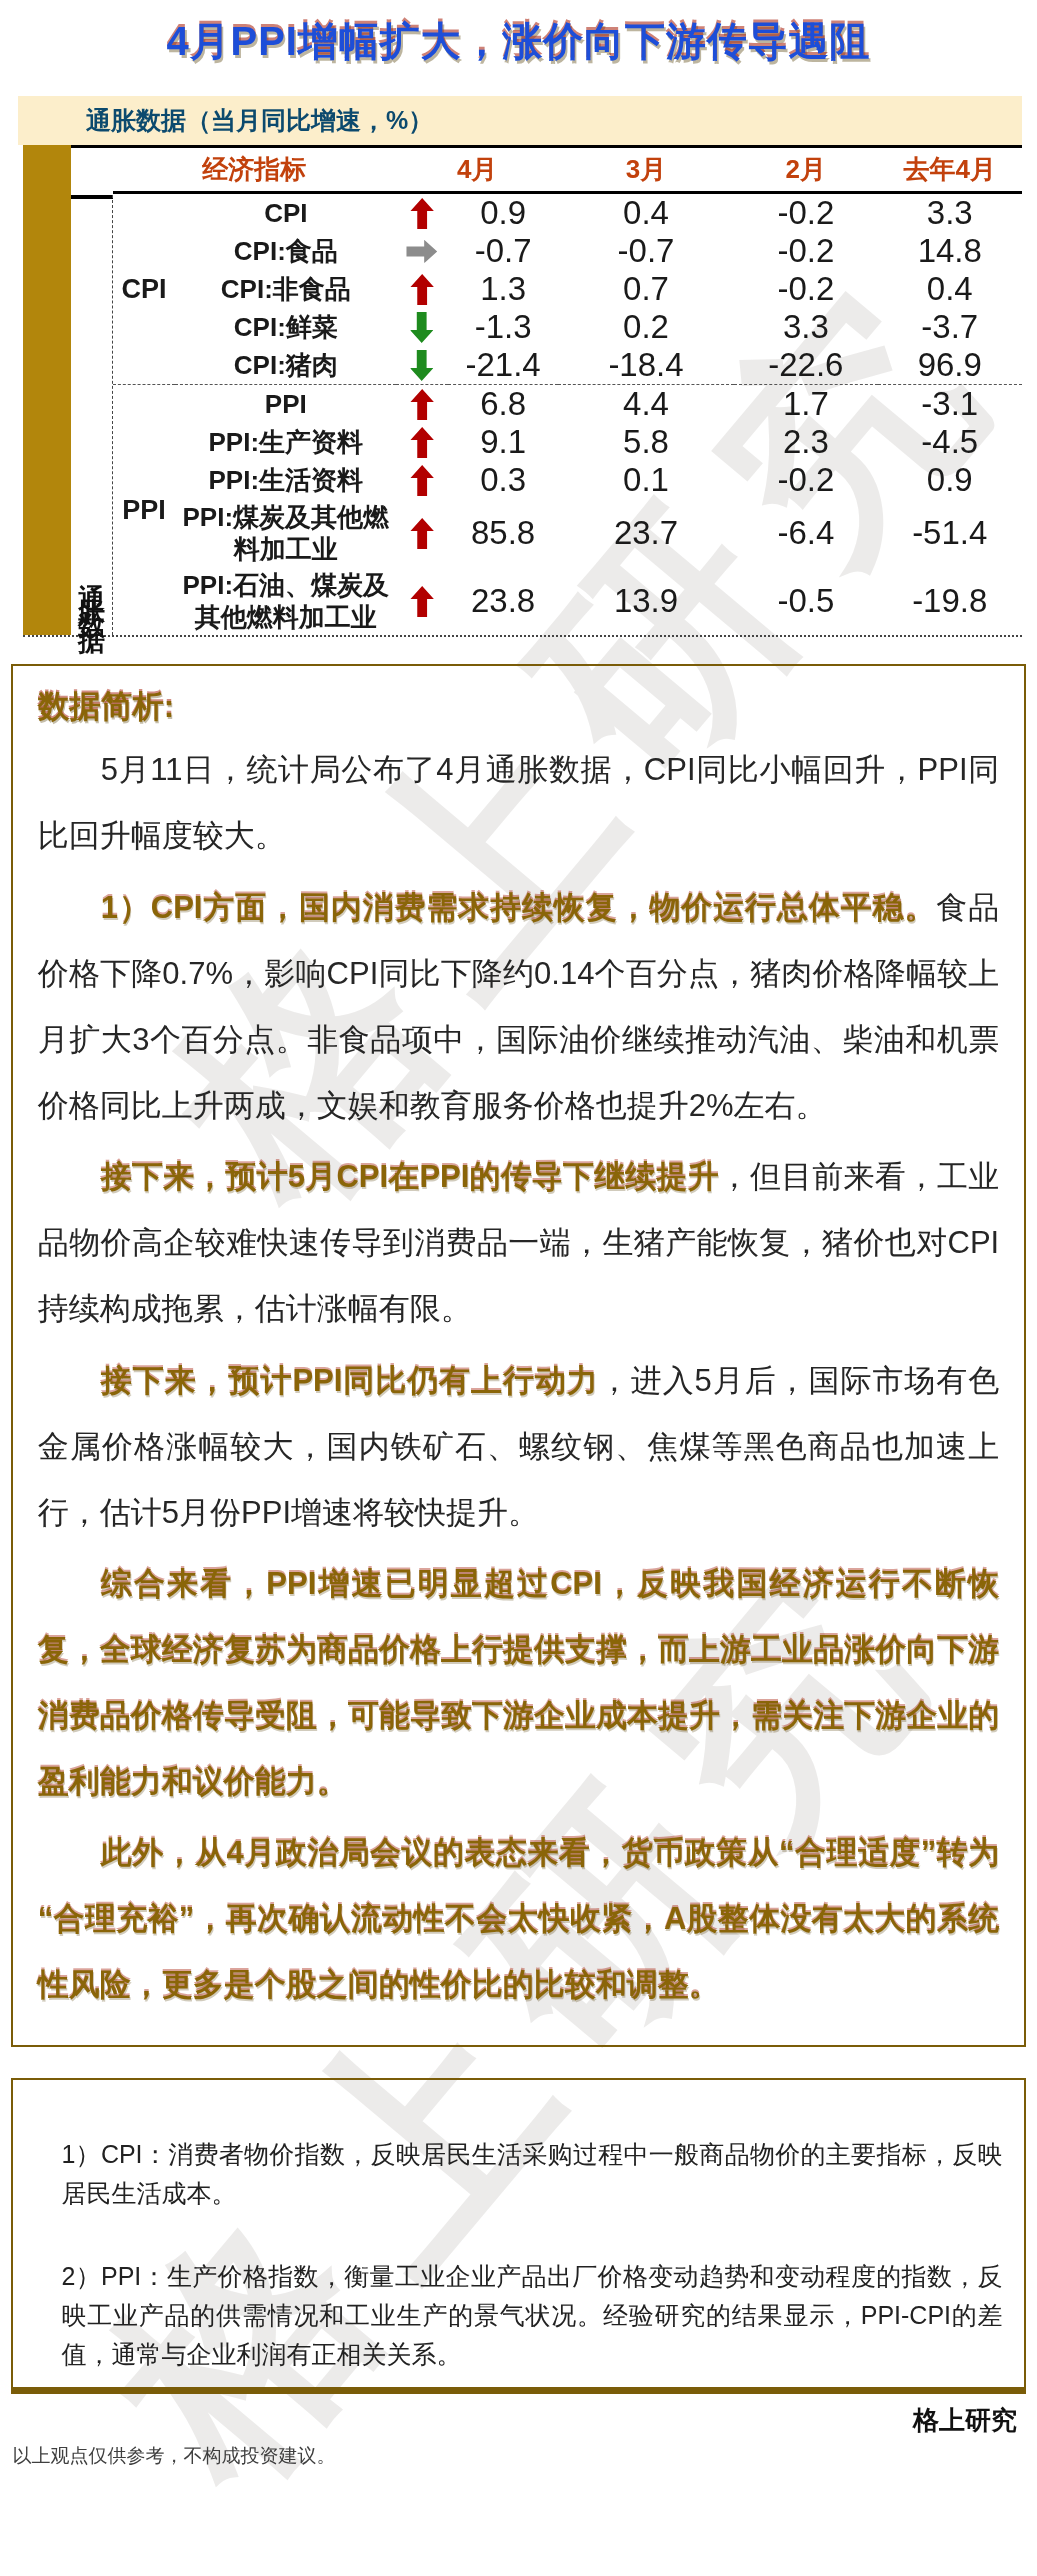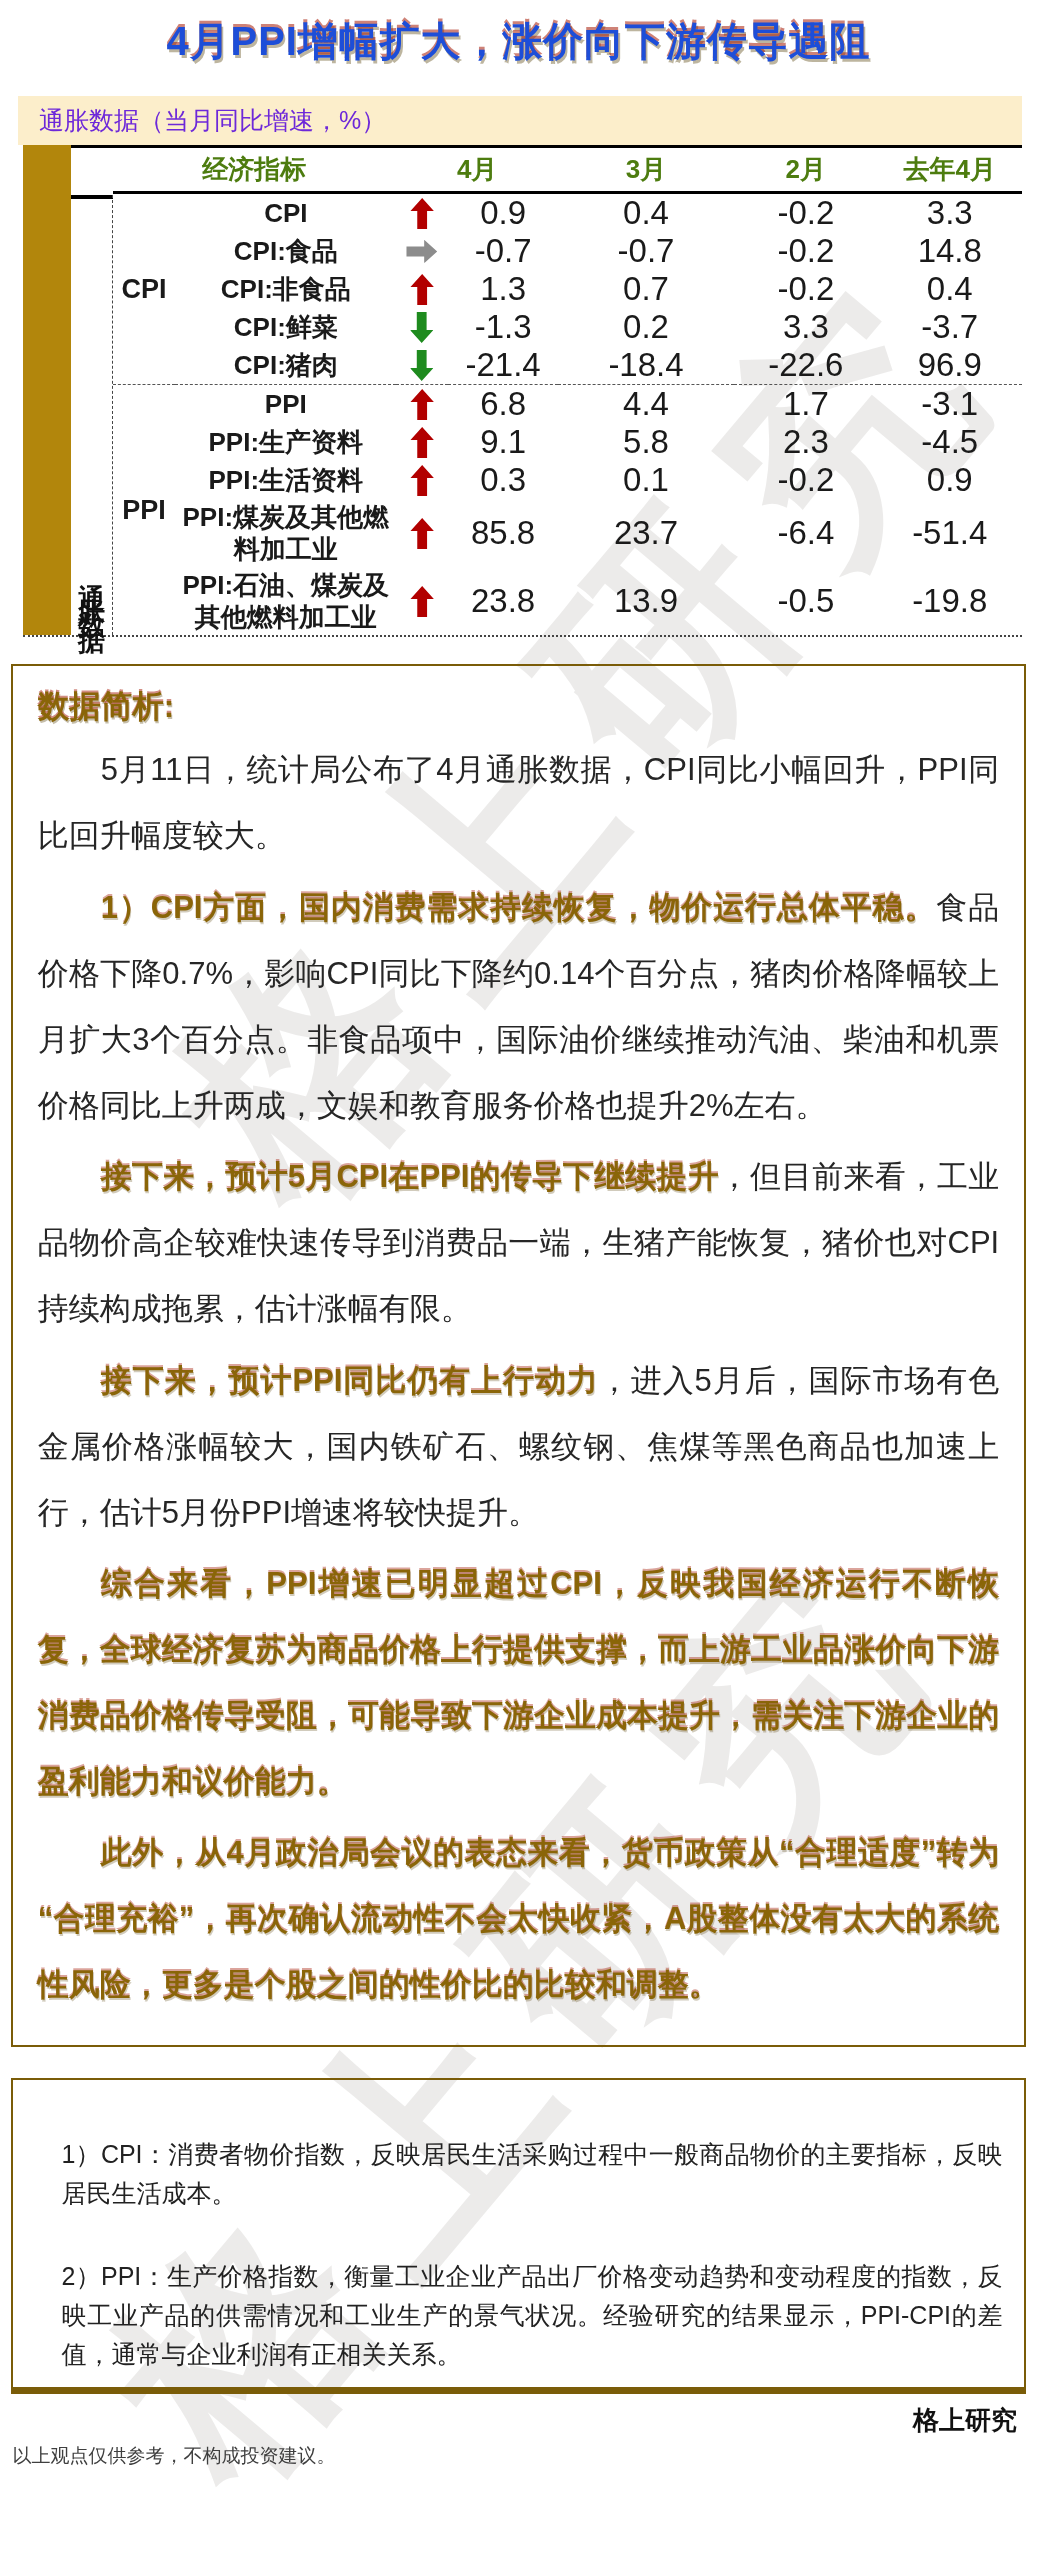--- a/index.html
+++ b/index.html
@@ -20,43 +20,43 @@
   .content{position:relative;z-index:1;}
   
   .page-title{
     margin:14.4px 9px 0 9px;text-align:center;
     font-size:40px;font-weight:800;letter-spacing:0.9px;color:#1d4ed8;
     text-shadow:0 -2.7px 0 rgba(166,28,8,0.55), 1.8px 2.7px 0 rgba(90,70,14,0.4);
   }
   
   .band{
     margin:27px 15.3px 0 18px;background:#fceecb;
-    font-size:25px;font-weight:400;color:#6d28d9;
-    padding:8px 9px 8px 21px;
+    font-size:25px;font-weight:700;color:#0c4a6e;
+    padding:8px 9px 8px 68px;
   }
   .table-flex{margin:0 15.3px 0 22.5px;display:flex;align-items:stretch;border-bottom:2.7px dotted #444;}
   .gold-bar{width:48px;background:#b2860c;}
   .table-zone{flex:1;position:relative;border-top:3.6px solid #000;}
   .table-zone::before{ 
     content:"";position:absolute;left:0;top:47px;width:42px;height:3.6px;background:#000;
   }
   .zone-flex{display:flex;align-items:stretch;}
   .side-col{
     width:42px;position:relative;display:flex;flex-direction:column;
     justify-content:flex-end;align-items:center;gap:14.4px;padding-bottom:16px;
   }
   .side-col::after{content:"";position:absolute;right:-0.9px;top:47px;bottom:0;border-right:1.8px dashed #444;}
   .side-label{
     writing-mode:vertical-rl;letter-spacing:14.4px;
     font-size:27px;font-weight:700;color:#111;
   }
   table.data{border-collapse:collapse;table-layout:fixed;flex:1;}
   table.data th, table.data td{padding:0;margin:0;}
   th.h{
-    height:43px;font-size:26px;font-weight:700;color:#4d7c0f;
+    height:43px;font-size:26px;font-weight:700;color:#c2410c;
     border-bottom:3.6px solid #000;text-align:center;vertical-align:middle;
   }
   td{vertical-align:middle;text-align:center;}
   td.group-label{font-size:27px;font-weight:700;text-align:center;}
   td.ind-name{font-size:26px;font-weight:700;line-height:1.25;}
   td.val{font-size:33px;font-weight:400;}
   tr.single td{height:38px;}
   tr.tall td{height:68px;}
   tr.ppi-first td{border-top:1.8px dashed #555;}
   .arrow{

